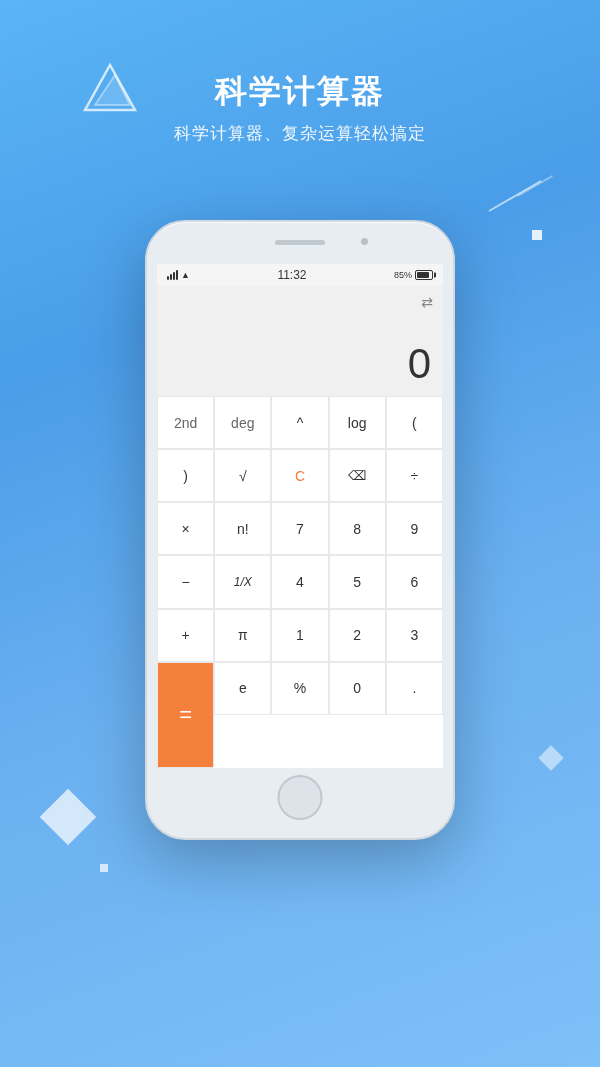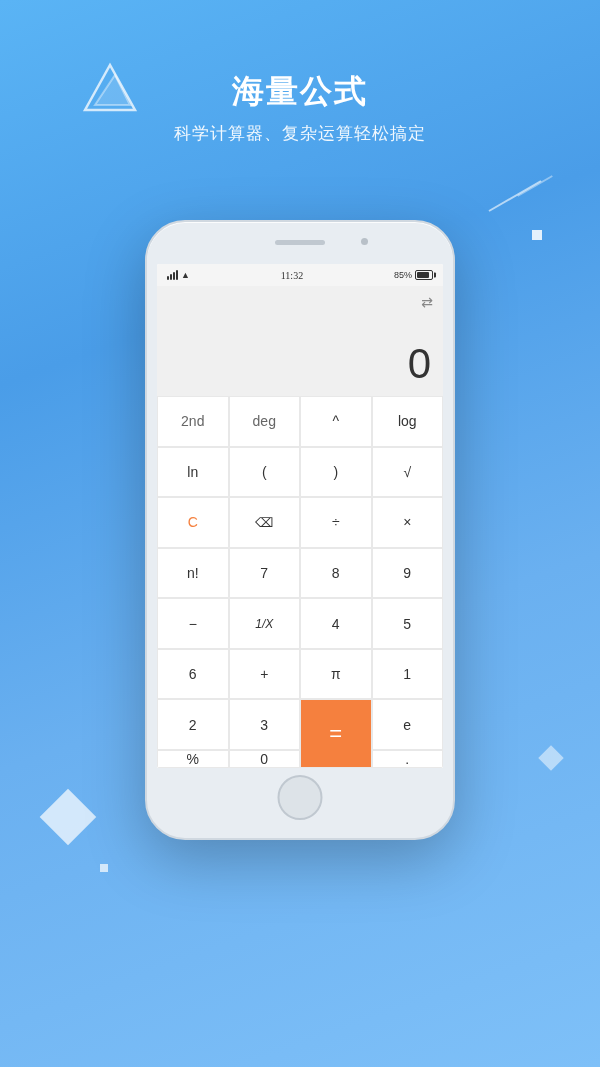--- a/index.html
+++ b/index.html
@@ -171,24 +171,23 @@
       align-items: flex-end;
       gap: 1px;
       height: 10px;
     }
     .signal-bar {
       width: 2px;
       background: #333;
       border-radius: 1px;
     }
     .status-time {
-      font-size: 10px;
+      font-size: 12px;
       font-weight: 500;
       color: #333;
-      font-family: Liberation Serif, serif;
     }
     .status-right {
       display: flex;
       align-items: center;
       gap: 3px;
       font-size: 9px;
     }
     .battery-icon {
       width: 18px;
       height: 10px;
@@ -308,21 +307,21 @@
   </svg>
 </div>
 <div class="deco-line1"></div>
 <div class="deco-line2"></div>
 <div class="deco-square1"></div>
 <div class="deco-diamond1"></div>
 <div class="deco-diamond2"></div>
 <div class="deco-square2"></div>
 
 <div class="header">
-  <div class="title">海量公式</div>
+  <div class="title">科学计算器</div>
   <div class="subtitle">科学计算器、复杂运算轻松搞定</div>
 </div>
 
 <div class="phone-container">
   <div class="phone">
     <div class="phone-speaker"></div>
     <div class="phone-camera"></div>
 
     <div class="phone-screen">
       <div class="screen-content">
@@ -344,28 +343,27 @@
               <div class="battery-fill"></div>
             </div>
           </div>
         </div>
 
         <div class="calc-display">
           <span class="rotate-icon">⇄</span>
           <span class="display-number">0</span>
         </div>
 
-        <div class="keypad" style="grid-template-rows: repeat(7, 1fr); grid-template-columns: repeat(4, 1fr);">
+        <div class="keypad" style="grid-template-rows: repeat(7, 1fr); grid-template-columns: repeat(5, 1fr);">
 
           <div class="key key-gray">2nd</div>
           <div class="key key-gray">deg</div>
 
           <div class="key">^</div>
           <div class="key">log</div>
-          <div class="key">ln</div>
           <div class="key">(</div>
           <div class="key">)</div>
 
           <div class="key">√</div>
           <div class="key key-red" style="font-weight:500;">C</div>
           <div class="key" style="font-size:13px;">⌫</div>
           <div class="key">÷</div>
           <div class="key">×</div>
 
           <div class="key">n!</div>

